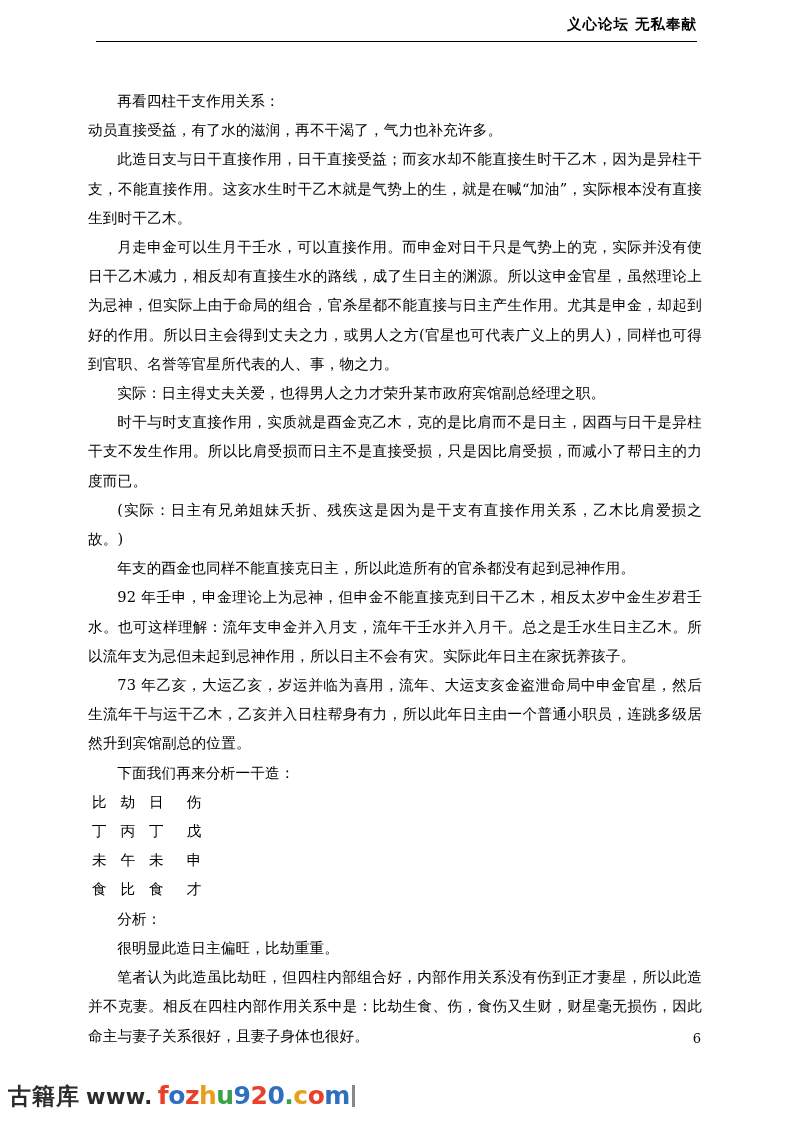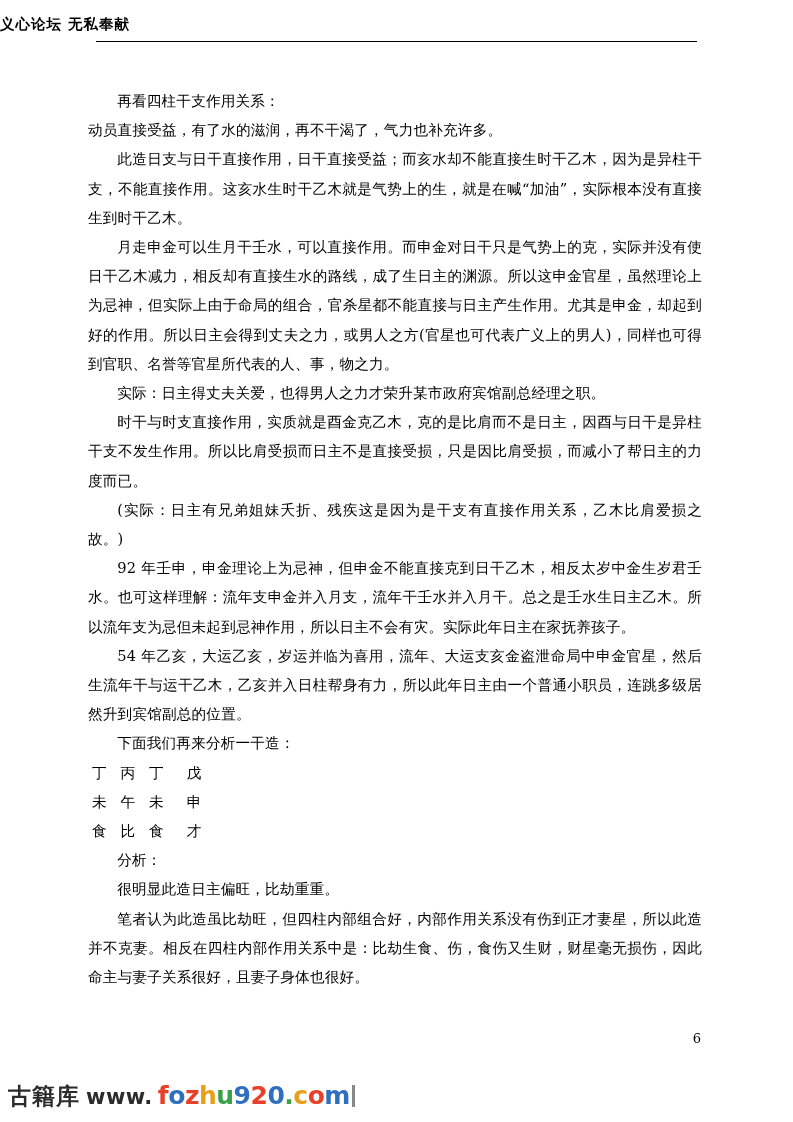--- a/index.html
+++ b/index.html
@@ -22,21 +22,21 @@
     width: 793px;
     height: 1122px;
   }
 
   
   .header {
     position: absolute;
     left: 0;
     top: 14px;
     width: 793px;
-    text-align: left;
+    text-align: right;
     padding-right: 96px;
     box-sizing: border-box;
   }
   .header-title {
     display: inline-block;
     font-family: "DejaVu Serif", "Liberation Serif", serif;
     font-weight: bold;
     font-size: 14.5px;
     letter-spacing: 1px;
     color: #000;
@@ -164,25 +164,27 @@
   <div class="header-rule"></div>
 
   <div class="content">
     <p class="para indent">再看四柱干支作用关系：</p>
     <p class="para">动员直接受益，有了水的滋润，再不干渴了，气力也补充许多。</p>
     <p class="para indent">此造日支与日干直接作用，日干直接受益；而亥水却不能直接生时干乙木，因为是异柱干支，不能直接作用。这亥水生时干乙木就是气势上的生，就是在喊“加油”，实际根本没有直接生到时干乙木。</p>
     <p class="para indent">月走申金可以生月干壬水，可以直接作用。而申金对日干只是气势上的克，实际并没有使日干乙木减力，相反却有直接生水的路线，成了生日主的渊源。所以这申金官星，虽然理论上为忌神，但实际上由于命局的组合，官杀星都不能直接与日主产生作用。尤其是申金，却起到好的作用。所以日主会得到丈夫之力，或男人之方(官星也可代表广义上的男人)，同样也可得到官职、名誉等官星所代表的人、事，物之力。</p>
     <p class="para indent">实际：日主得丈夫关爱，也得男人之力才荣升某市政府宾馆副总经理之职。</p>
     <p class="para indent">时干与时支直接作用，实质就是酉金克乙木，克的是比肩而不是日主，因酉与日干是异柱干支不发生作用。所以比肩受损而日主不是直接受损，只是因比肩受损，而减小了帮日主的力度而已。</p>
     <p class="para indent">(实际：日主有兄弟姐妹夭折、残疾这是因为是干支有直接作用关系，乙木比肩爱损之故。)</p>
+    <p class="para indent">年支的酉金也同样不能直接克日主，所以此造所有的官杀都没有起到忌神作用。</p>
     <p class="para indent">92 年壬申，申金理论上为忌神，但申金不能直接克到日干乙木，相反太岁中金生岁君壬水。也可这样理解：流年支申金并入月支，流年干壬水并入月干。总之是壬水生日主乙木。所以流年支为忌但未起到忌神作用，所以日主不会有灾。实际此年日主在家抚养孩子。</p>
-    <p class="para indent">54 年乙亥，大运乙亥，岁运并临为喜用，流年、大运支亥金盗泄命局中申金官星，然后生流年干与运干乙木，乙亥并入日柱帮身有力，所以此年日主由一个普通小职员，连跳多级居然升到宾馆副总的位置。</p>
+    <p class="para indent">73 年乙亥，大运乙亥，岁运并临为喜用，流年、大运支亥金盗泄命局中申金官星，然后生流年干与运干乙木，乙亥并入日柱帮身有力，所以此年日主由一个普通小职员，连跳多级居然升到宾馆副总的位置。</p>
     <p class="para indent">下面我们再来分析一干造：</p>
 
     <div>
+      <p class="pillar-line">比   劫   日     伤</p>
       <p class="pillar-line">丁   丙   丁     戊</p>
       <p class="pillar-line">未   午   未     申</p>
       <p class="pillar-line">食   比   食     才</p>
     </div>
 
     <p class="para indent">分析：</p>
     <p class="para indent">很明显此造日主偏旺，比劫重重。</p>
     <p class="para indent">笔者认为此造虽比劫旺，但四柱内部组合好，内部作用关系没有伤到正才妻星，所以此造并不克妻。相反在四柱内部作用关系中是：比劫生食、伤，食伤又生财，财星毫无损伤，因此命主与妻子关系很好，且妻子身体也很好。</p>
 
   </div>

